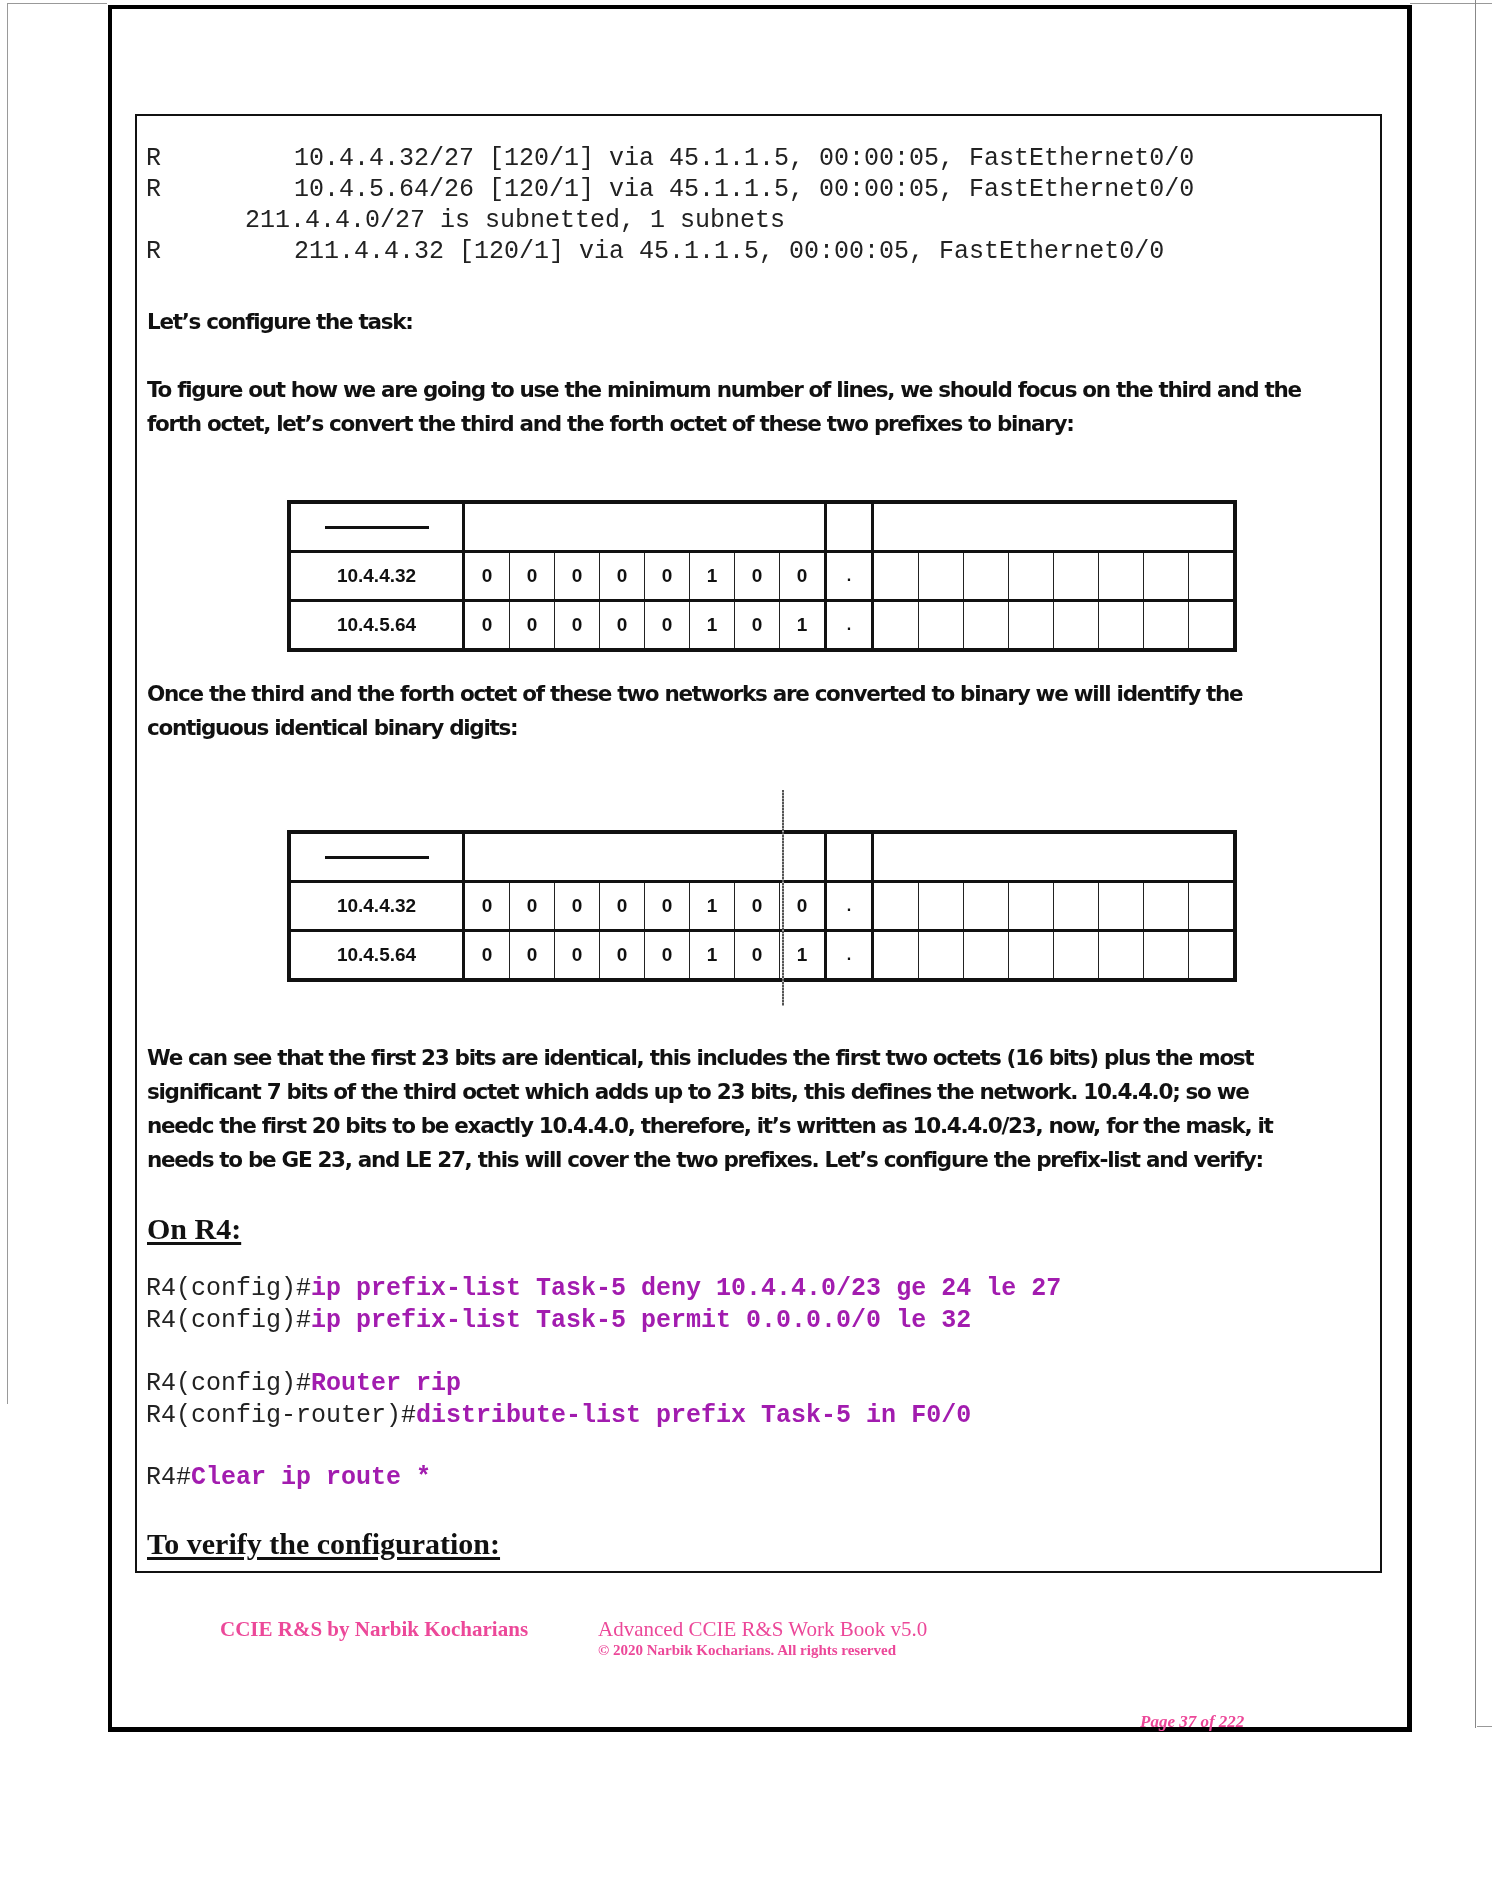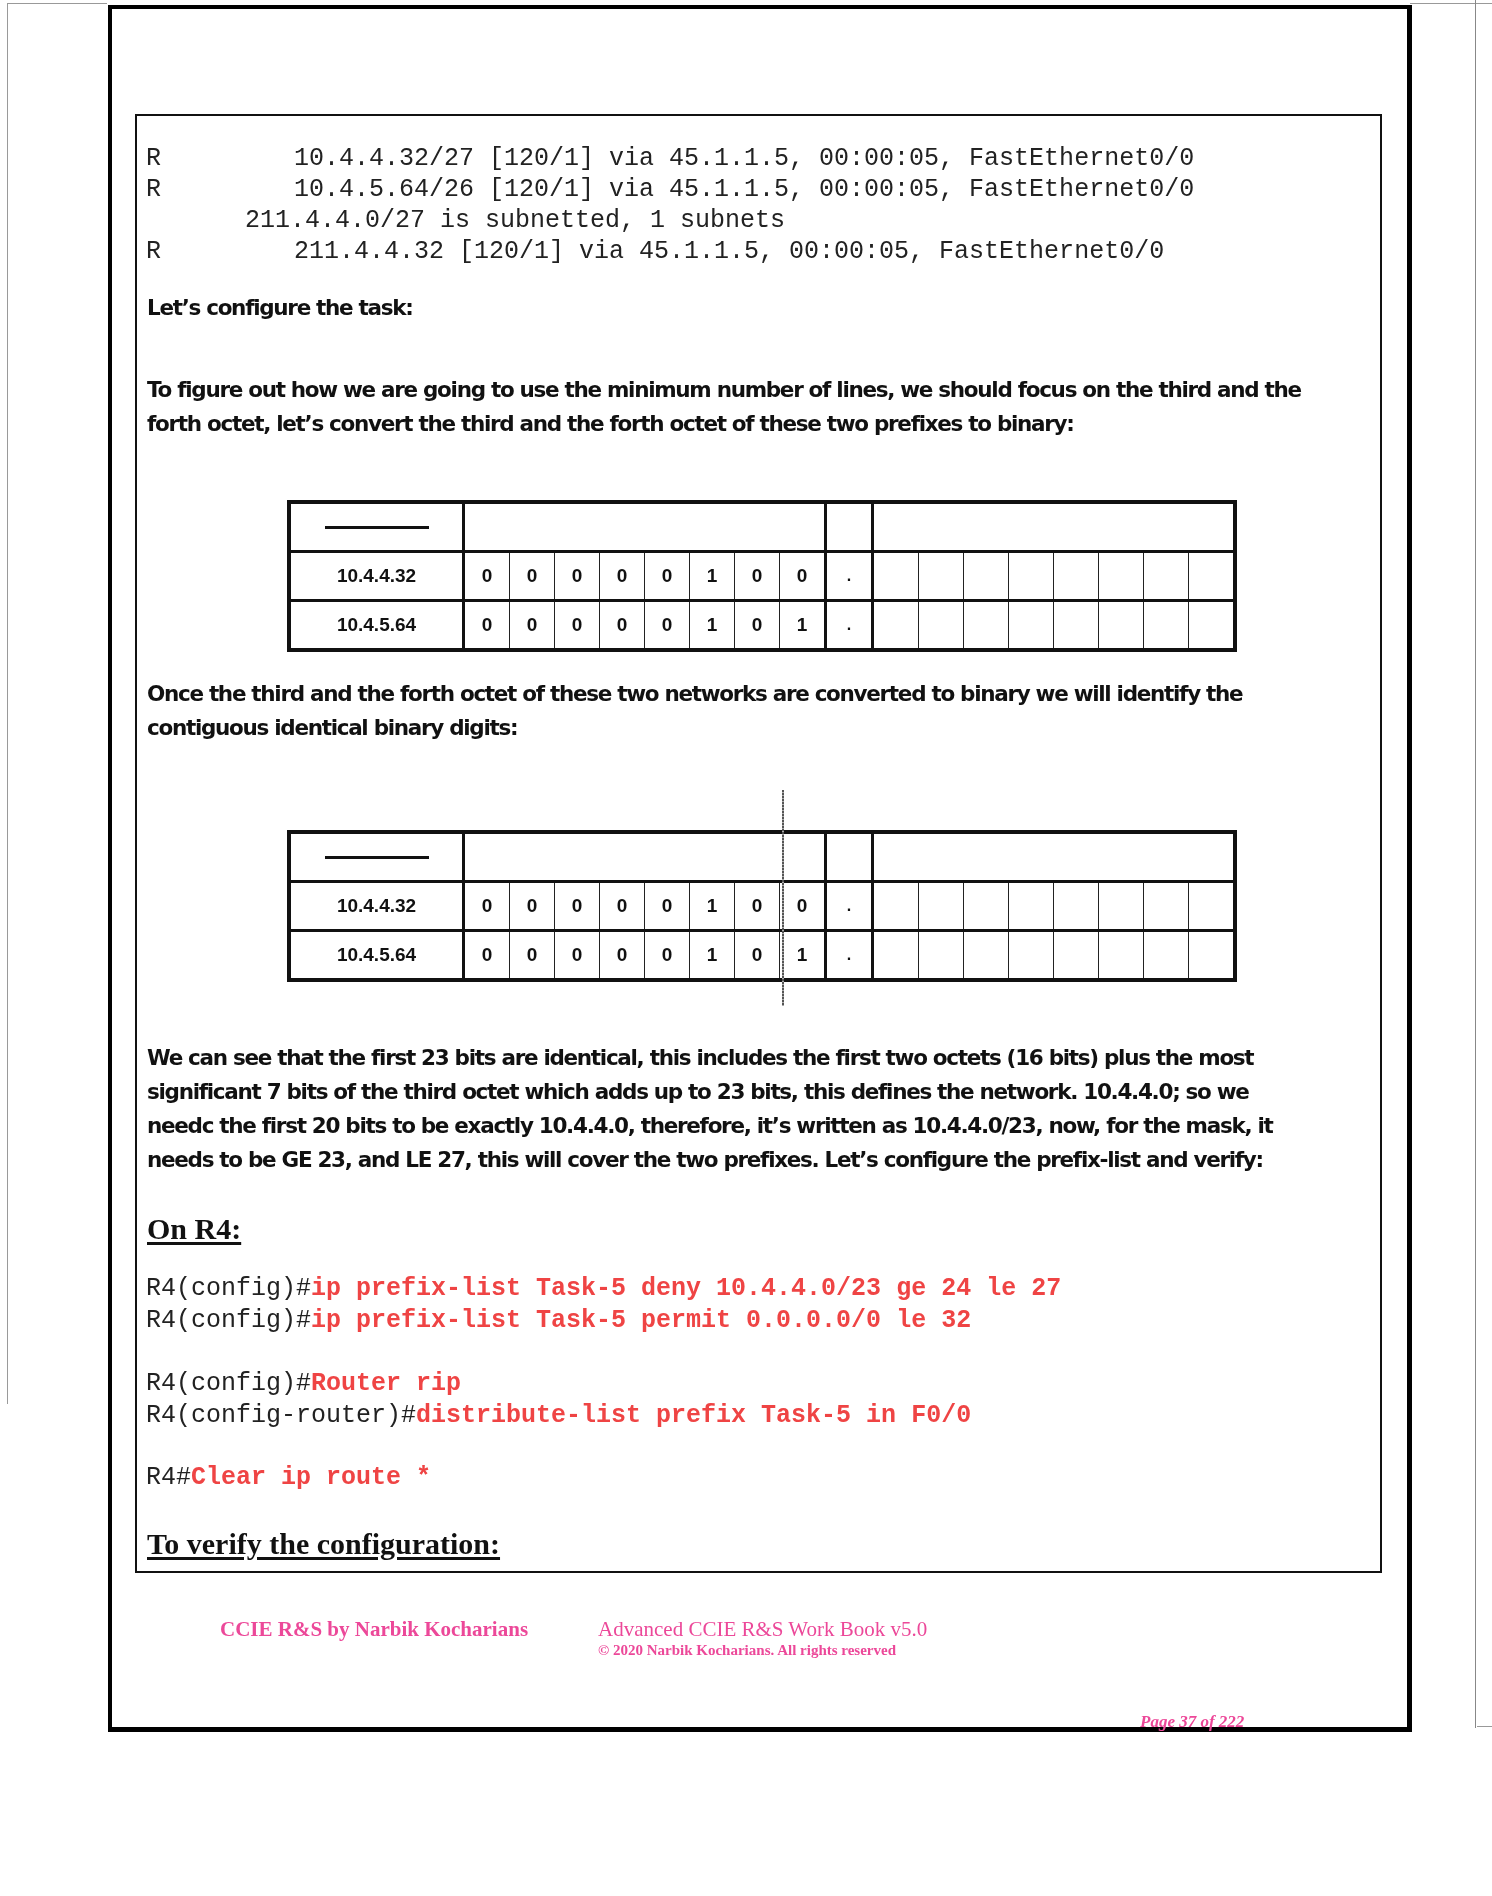--- a/index.html
+++ b/index.html
@@ -6,21 +6,21 @@
   body { width:1492px; height:1896px; position:relative; overflow:hidden; color:#111; }
   .abs { position:absolute; }
   .faint-left { left:7px; top:4px; width:0; height:1400px; border-left:1px solid #9a9a9a; }
   .faint-top { left:7px; top:3px; width:100px; border-top:1px solid #999; }
   .faint-right { left:1475px; top:0px; width:0; height:1728px; border-left:1px solid #888; }
   .faint-right-bot { left:1477px; top:1726px; width:15px; border-top:1px solid #999; }
   .faint-top-right { left:1410px; top:3px; width:82px; border-top:1px solid #999; }
   .outer { left:108px; top:5px; width:1295px; height:1718px; border:5px solid #000; border-left-width:4px; border-top-width:4px; }
   .inner { left:135px; top:114px; width:1243px; height:1455px; border:2px solid #111; }
   .mono { font-family:"Liberation Mono","DejaVu Sans Mono",monospace; font-size:25px; white-space:pre; line-height:1; color:#222; }
-  .mono b { font-weight:bold; color:#ef4444; }
+  .mono b { font-weight:bold; color:#a21caf; }
   .body-text { font-family:"DejaVu Sans","Liberation Sans",sans-serif; font-weight:bold; font-size:21.5px; letter-spacing:-1.3px; line-height:34px; color:#111; white-space:nowrap; }
   .heading { font-family:"Liberation Serif","DejaVu Serif",serif; font-weight:bold; font-size:30px; text-decoration:underline; text-underline-offset:3px; color:#111; white-space:nowrap; }
   table.bits { position:absolute; border-collapse:collapse; font-family:"Liberation Sans","DejaVu Sans",sans-serif; font-weight:bold; font-size:19px; }
   table.bits td { border:1px solid #222; text-align:center; padding:0; height:46px; }
   table.bits td.label { width:171px; border-right:3px solid #111; }
   table.bits td.bit { width:44px; }
   table.bits td.dot { width:44px; border-left:3px solid #111; border-right:3px solid #111; font-size:16px; }
   table.bits td.empty { width:44px; }
   table.bits tr { border-bottom:3px solid #111; }
   table.bits { border:4px solid #111; }
@@ -43,21 +43,21 @@
 <div>
   <div class="abs mono" style="left:146px;top:146px;">R</div>
   <div class="abs mono" style="left:294px;top:146px;">10.4.4.32/27 [120/1] via 45.1.1.5, 00:00:05, FastEthernet0/0</div>
   <div class="abs mono" style="left:146px;top:177px;">R</div>
   <div class="abs mono" style="left:294px;top:177px;">10.4.5.64/26 [120/1] via 45.1.1.5, 00:00:05, FastEthernet0/0</div>
   <div class="abs mono" style="left:245px;top:208px;">211.4.4.0/27 is subnetted, 1 subnets</div>
   <div class="abs mono" style="left:146px;top:239px;">R</div>
   <div class="abs mono" style="left:294px;top:239px;">211.4.4.32 [120/1] via 45.1.1.5, 00:00:05, FastEthernet0/0</div>
 </div>
 
-<div class="abs body-text" style="left:147px;top:291px;">Let’s configure the task:</div>
+<div class="abs body-text" style="left:147px;top:305px;">Let’s configure the task:</div>
 
 <div class="abs body-text" style="left:147px;top:373px;">To figure out how we are going to use the minimum number of lines, we should focus on the third and the</div>
 <div class="abs body-text" style="left:147px;top:407px;">forth octet, let’s convert the third and the forth octet of these two prefixes to binary:</div>
 
 <table class="bits" style="left:287px;top:500px;">
   <tbody>
       <tr>
     <td class="label"><span class="dash"></span></td>
     <td colspan="8"></td>
     <td class="dot"></td>

